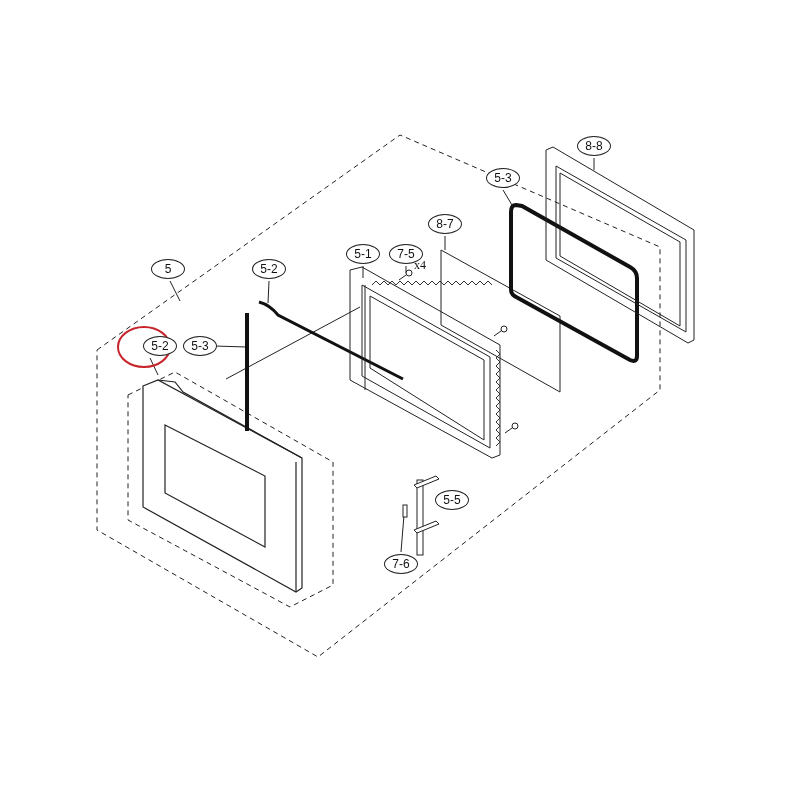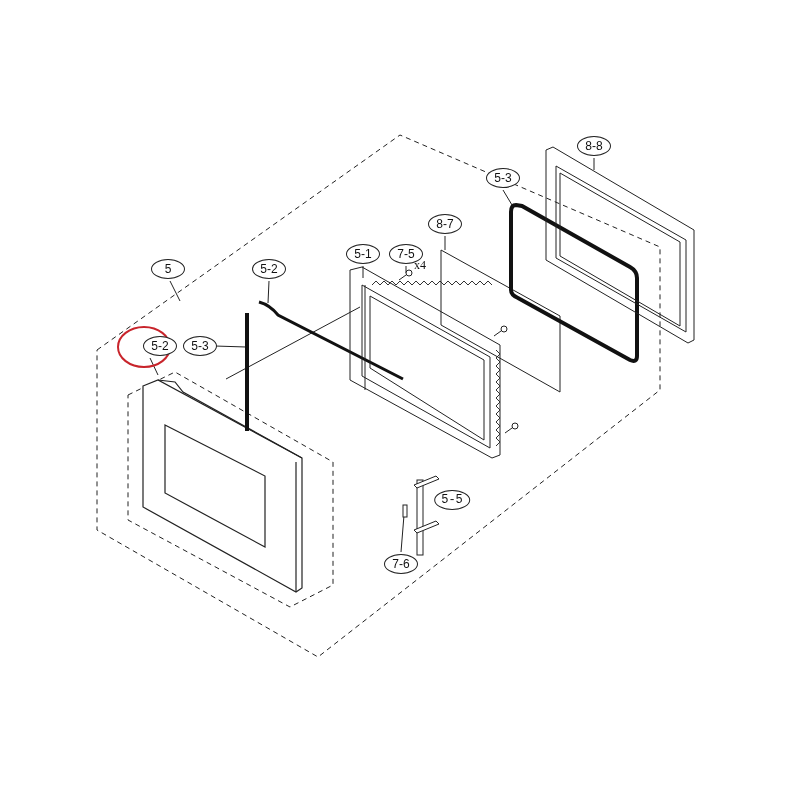--- a/index.html
+++ b/index.html
@@ -86,21 +86,21 @@
     </g>
 
     <ellipse cx="144" cy="347" rx="26" ry="20" fill="none" stroke="#c8242b" stroke-width="2"></ellipse>
   </svg>
 
   
   <div class="label" style="left:168px;top:269px;">5</div>
   <div class="label" style="left:363px;top:254px;">5-1</div>
   <div class="label" style="left:160px;top:346px;">5-2</div>
   <div class="label" style="left:503px;top:178px;">5-3</div>
-  <div class="label" style="left:452px;top:500px;font-family:Liberation Mono, monospace;">5-5</div>
+  <div class="label" style="left:452px;top:500px;">5-5</div>
   <div class="label" style="left:401px;top:564px;">7-6</div>
   <div class="label" style="left:445px;top:224px;">8-7</div>
   <div class="label" style="left:594px;top:146px;">8-8</div>
   <div class="label" style="left:200px;top:346px;">5-3</div>
   <div class="label" style="left:269px;top:269px;">5-2</div>
   <div class="label" style="left:406px;top:254px;">7-5</div>
   <div class="qty" style="left:414px;top:258px;">x4</div>
 </div>
 
 </body></html>

